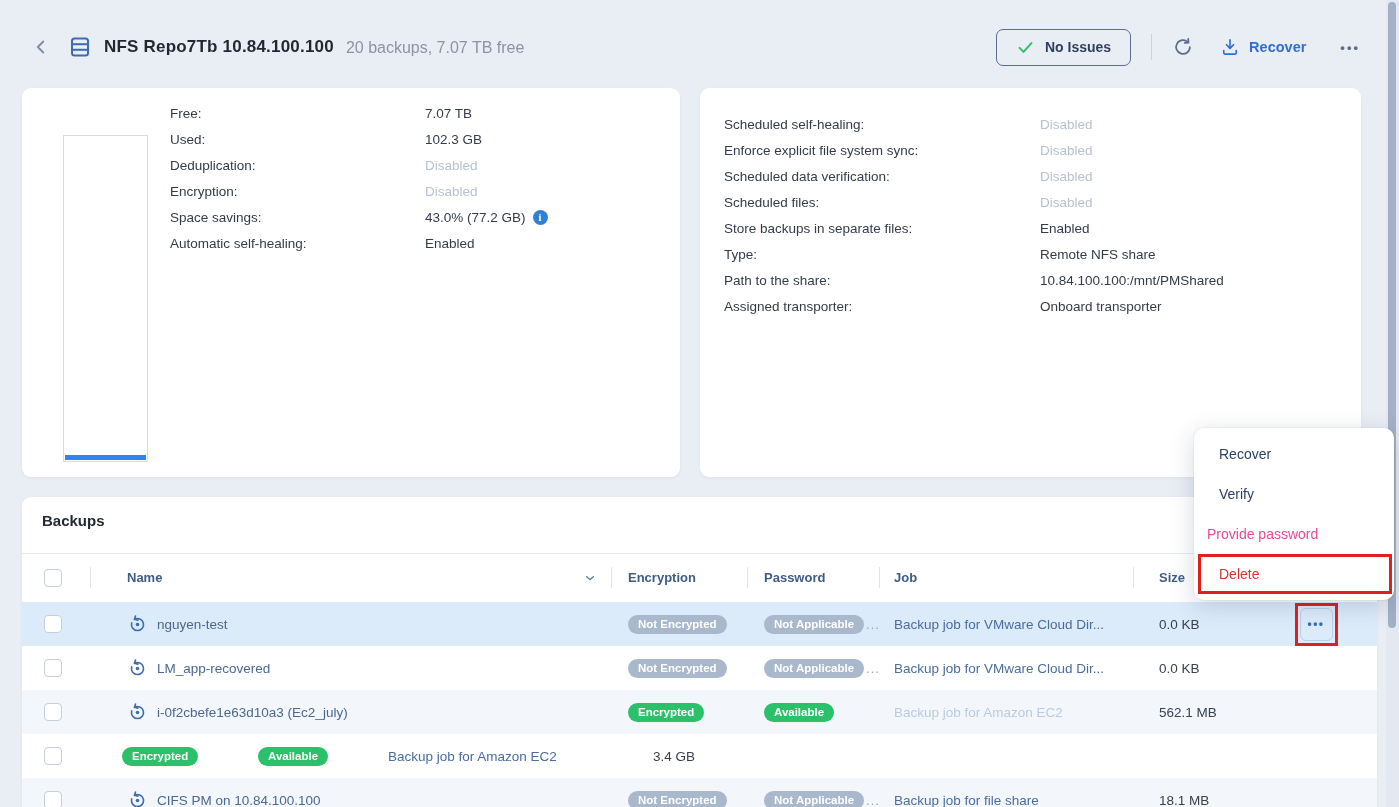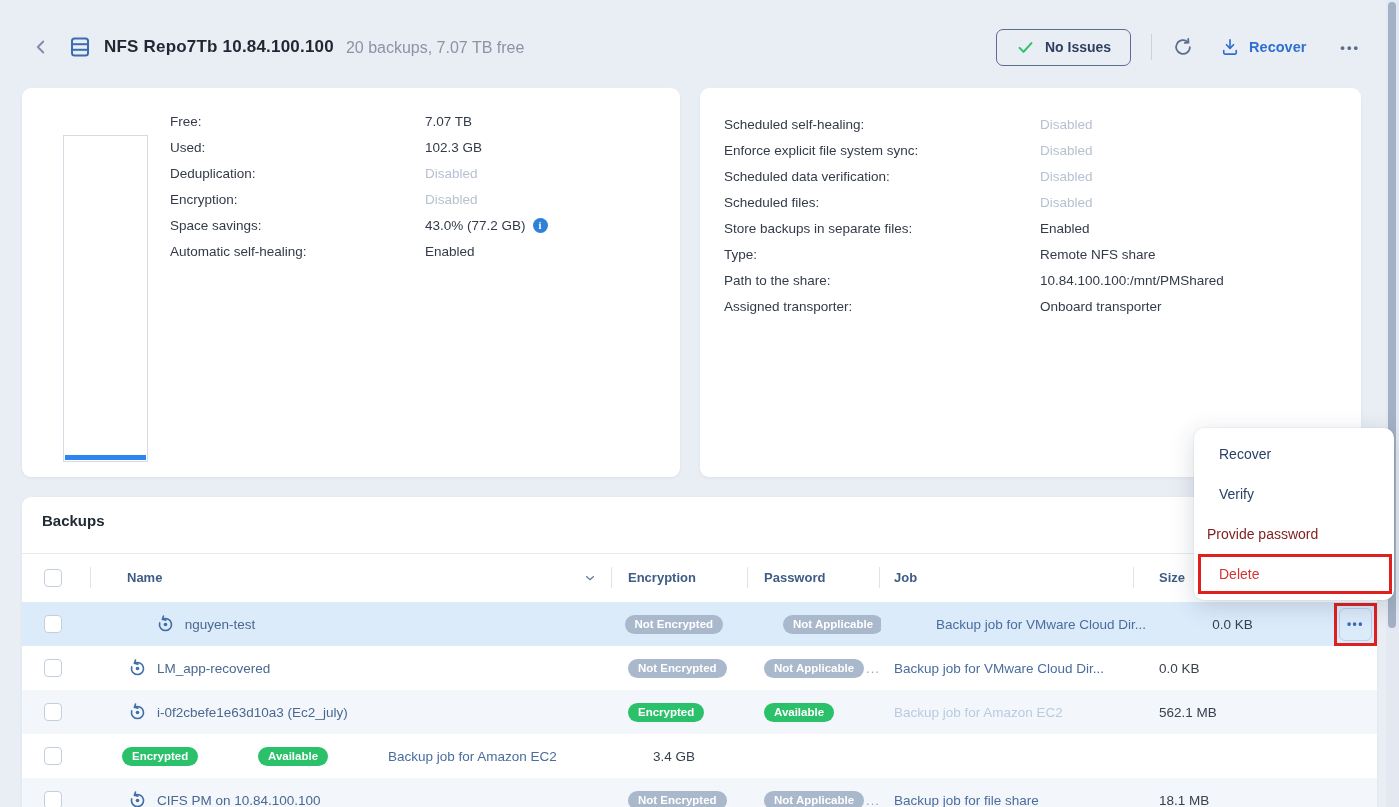--- a/index.html
+++ b/index.html
@@ -35,21 +35,21 @@
   .card { position:absolute; background:#fff; border-radius:9px;
           box-shadow:0 1px 3px rgba(40,60,100,.06); }
   .card-left  { left:22px;  top:88px; width:658px; height:389px; }
   .card-right { left:700px; top:88px; width:661px; height:389px; }
 
   .gauge { position:absolute; left:41px; top:47px; width:85px; height:327px;
            border:1px solid #d6dbe3; background:#fff; }
   .gauge-fill { position:absolute; left:1px; right:1px; bottom:1px; height:5px; background:#2e84f0; }
 
   .kv-list { position:absolute; top:0; left:0; right:18px; }
-  .card-left  .kv-list { padding:12px 0 0 148px;margin-top:8px; }
+  .card-left  .kv-list { padding:12px 0 0 148px; }
   .card-right .kv-list { padding:23px 0 0 24px; }
   .kv { display:flex; align-items:center; height:26px; font-size:13.5px; color:#333b49; }
   .card-left  .kv-label { width:255px; flex:none; }
   .card-right .kv-label { width:316px; flex:none; }
   .kv-value { display:flex; align-items:center; gap:7px; }
   .kv.muted .kv-value { color:var(--disabled-gray); }
   .info-ic { width:15px; height:15px; border-radius:50%; background:#2f80d8; color:#fff;
              font-size:10.5px; font-weight:700; display:inline-flex; align-items:center;
              justify-content:center; font-family:"Liberation Serif", serif; }
 
@@ -72,21 +72,21 @@
   .hc-pass { width:132px; padding-left:17px; }
   .hc-job  { width:254px; padding-left:15px; }
   .hc-size { width:122px; padding-left:26px; }
   .hc-actions { flex:1; }
 
   .checkbox { width:18px; height:18px; border:1.5px solid #c3cfdf; border-radius:4px;
               background:#fff; display:inline-block; cursor:pointer; flex:none; }
 
   .trow { display:flex; align-items:center; height:44px; background:#fff; }
   .trow.tint { background:#f3f7fc; }
-  .trow.selected { background:#dcebfa;gap:40px; }
+  .trow.selected { background:#dcebfa; }
   .tcell { height:100%; display:flex; align-items:center; font-size:13.5px; }
   .tc-check { width:83px; } .tc-check .checkbox { margin-left:22px; }
   .tc-name { width:506px; padding-left:22px; gap:9px; }
   .name-link { color:#4a6890; cursor:pointer; }
   .tc-enc  { width:136px; padding-left:17px; }
   .tc-pass { width:132px; padding-left:17px; gap:2px; overflow:hidden; }
   .tc-job  { width:254px; padding-left:15px; }
   .job-link { color:#4a6d9e; cursor:pointer; white-space:nowrap; }
   .job-link.muted { color:#b9cbe0; cursor:default; }
   .tc-size { width:122px; padding-left:26px; color:#39414e; }
@@ -102,21 +102,21 @@
   .more-btn { width:33px; height:33px; border:1px solid #b7cee9; border-radius:6px;
               background:transparent; color:#3a6db4; font-size:12px; letter-spacing:1.5px;
               font-weight:700; cursor:pointer; display:flex; align-items:center; justify-content:center; }
 
   
   .context-menu { position:absolute; left:1194px; top:428px; width:200px; padding:6px 0;
                   background:#fff; border-radius:10px; z-index:50;
                   box-shadow:0 6px 24px rgba(30,45,80,.18), 0 0 0 1px rgba(30,45,80,.04); }
   .mi { height:40px; display:flex; align-items:center; padding-left:25px; font-size:14px;
         color:#2a3f63; cursor:pointer; }
-  .mi.disabled { color:#7f1d1d; cursor:default;padding-left:13px; }
+  .mi.disabled { color:#ec4899; cursor:default;padding-left:13px; }
   .mi.danger { color:#d63333;border-radius:11px; }
   .delete-box { position:absolute; left:4px; right:2px; top:126px; height:40px;
                 border:3px solid var(--danger-red); pointer-events:none; }
 
   
   .sb-track { position:absolute; right:0; top:0; width:13px; height:807px; background:#e4e9f1; z-index:10; }
   .sb-thumb { position:absolute; right:3px; top:2px; width:8px; height:626px; border-radius:4px;
               background:#a2b1c5; cursor:pointer; }
 </style>
 </head>

